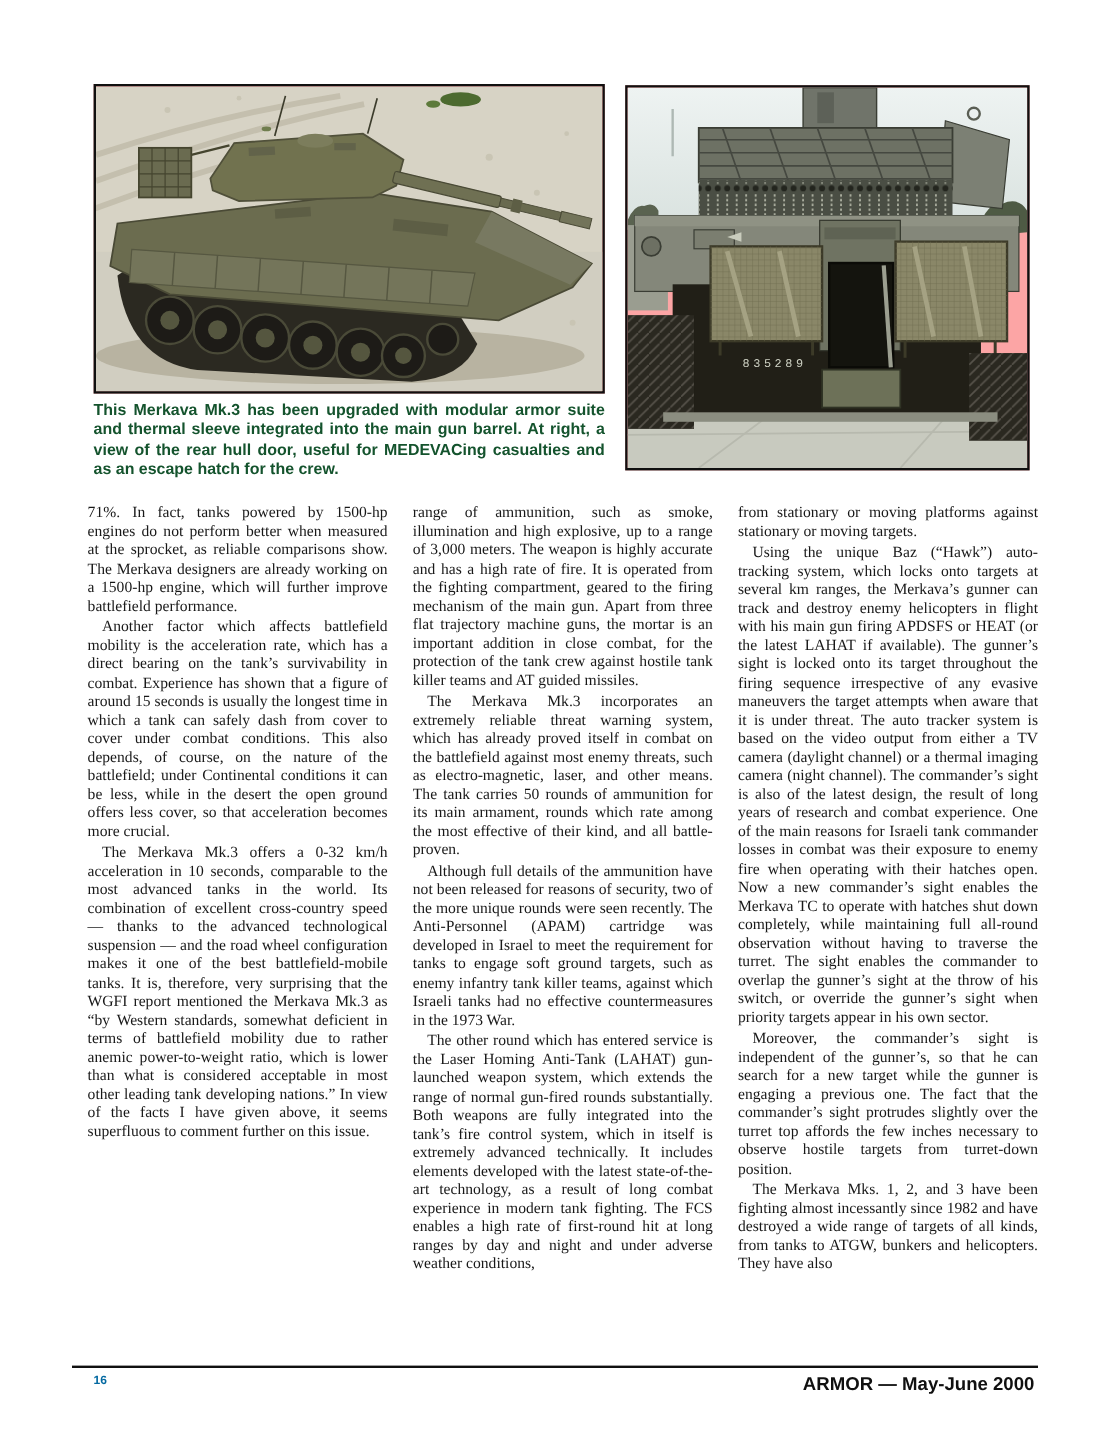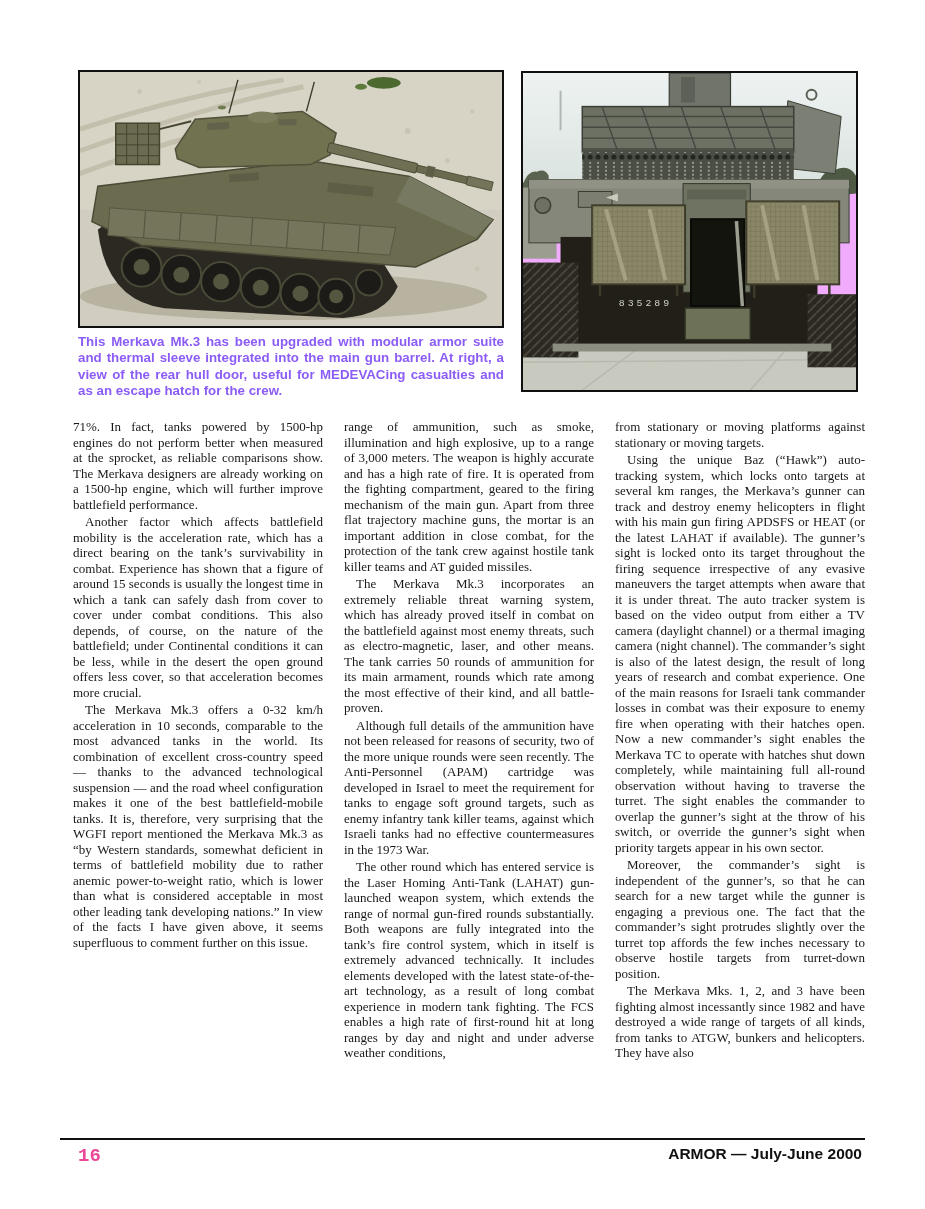--- a/index.html
+++ b/index.html
@@ -3,30 +3,30 @@
 <meta charset="utf-8">
 <style>
   html,body{margin:0;padding:0;}
   body{
     width:925px;height:1209px;background:#ffffff;position:relative;
     font-family:"Liberation Serif", serif;color:#181818;overflow:hidden;
   }
   .page{position:absolute;inset:0;}
 
   
-  .photo{position:absolute;border:2px solid #101010;box-sizing:border-box;background:#f0abfc;}
+  .photo{position:absolute;border:2px solid #101010;box-sizing:border-box;background:#fca5a5;}
   .photo svg{display:block;width:100%;height:100%;}
   #photo-left{left:78px;top:70px;width:426px;height:258px;}
   #photo-right{left:521px;top:71px;width:337px;height:321px;}
 
   
   .caption{
     position:absolute;left:78px;top:334px;width:426px;
     font-family:"Liberation Sans", sans-serif;font-weight:bold;
-    font-size:13.3px;line-height:16.3px;text-align:justify;color:#8b5cf6;
+    font-size:13.3px;line-height:16.3px;text-align:justify;color:#14532d;
   }
 
   
   #columns{
     position:absolute;left:73px;top:419px;width:792px;
     display:flex;gap:21px;
   }
   .col{width:250px;}
   .col p{
     margin:0;font-size:13px;line-height:15.5px;text-align:justify;
@@ -37,21 +37,21 @@
   .col h2{
     font-family:"Liberation Sans", sans-serif;font-weight:bold;
     font-size:16.6px;color:#101010;margin:13px 0 7px 0;letter-spacing:.1px;
   }
   .col i{font-style:italic;}
 
   
   .footer-rule{position:absolute;left:60px;top:1138px;width:805px;height:0;border-top:2.5px solid #101010;}
   .footer-left{
     position:absolute;left:78px;top:1145px;
-    font-family:Liberation Mono, monospace;font-weight:bold;font-size:19px;color:#ec4899;
+    font-family:Liberation Sans, sans-serif;font-weight:bold;font-size:10px;color:#0369a1;
   }
   .footer-right{
     position:absolute;right:63px;top:1145px;
     font-family:"Liberation Sans", sans-serif;font-weight:bold;font-size:15.5px;color:#101010;
   }
 </style>
 </head>
 <body>
 
 <div class="page">
@@ -276,15 +276,15 @@
       <div class="col">
         <p class="noindent"><span>from stationary or moving platforms against stationary or moving targets.</span></p>
         <p><span>Using the unique Baz (“Hawk”) auto-tracking system, which locks onto targets at several km ranges, the Merkava’s gunner can track and destroy enemy helicopters in flight with his main gun firing APDSFS or HEAT (or the latest LAHAT if available). The gunner’s sight is locked onto its target throughout the firing sequence irrespective of any evasive maneuvers the target attempts when aware that it is under threat. The auto tracker system is based on the video output from either a TV camera (daylight channel) or a thermal imaging camera (night channel). The commander’s sight is also of the latest design, the result of long years of research and combat experience. One of the main reasons for Israeli tank commander losses in combat was their exposure to enemy fire when operating with their hatches open. Now a new commander’s sight enables the Merkava TC to operate with hatches shut down completely, while maintaining full all-round observation without having to traverse the turret. The sight enables the commander to overlap the gunner’s sight at the throw of his switch, or override the gunner’s sight when priority targets appear in his own sector.</span></p>
         <p><span>Moreover, the commander’s sight is independent of the gunner’s, so that he can search for a new target while the gunner is engaging a previous one. The fact that the commander’s sight protrudes slightly over the turret top affords the few inches necessary to observe hostile targets from turret-down position.</span></p>
         <p><span>The Merkava Mks. 1, 2, and 3 have been fighting almost incessantly since 1982 and have destroyed a wide range of targets of all kinds, from tanks to ATGW, bunkers and helicopters. They have also</span></p>
       </div>
     </div>
 
   <div class="footer-rule"></div>
   <div class="footer-left">16</div>
-  <div class="footer-right">ARMOR — July-June 2000</div>
+  <div class="footer-right">ARMOR — May-June 2000</div>
 
 </div>
 
 </body></html>

